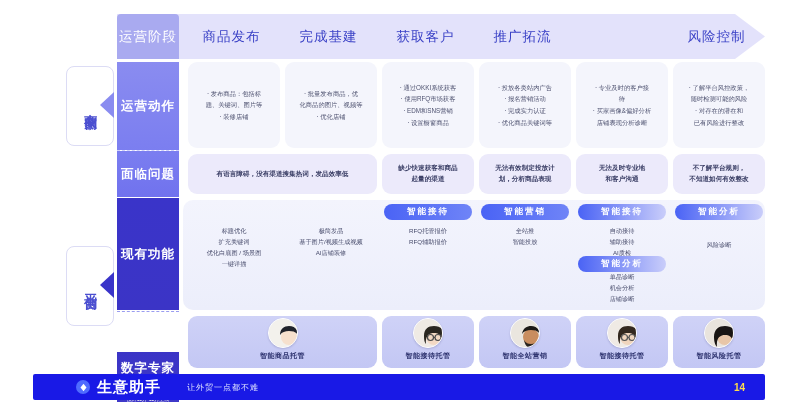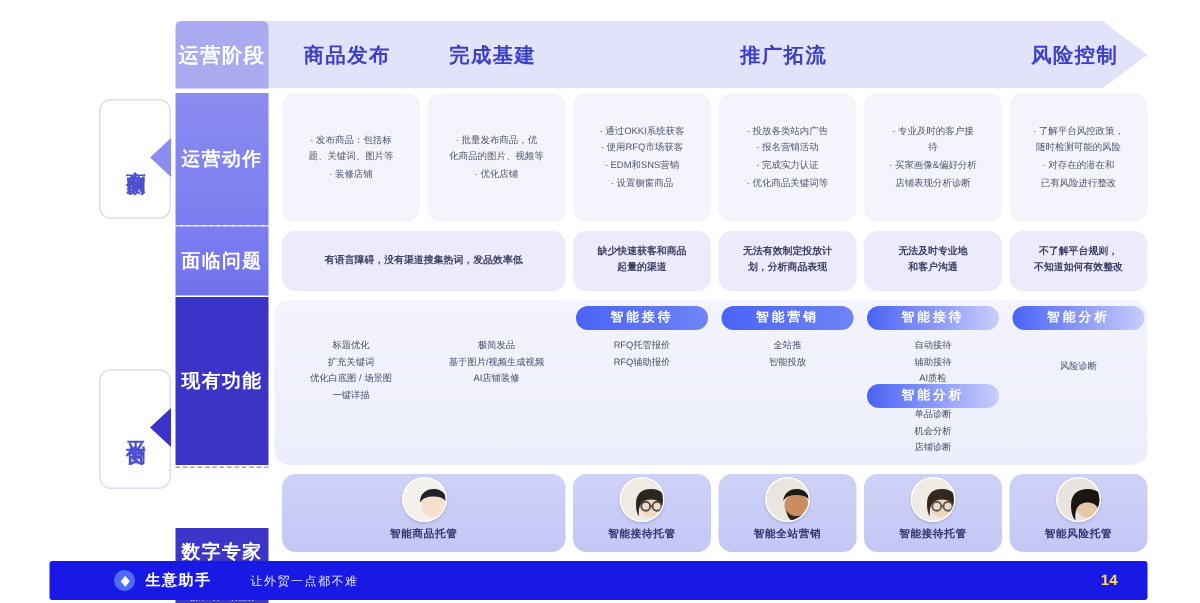--- a/index.html
+++ b/index.html
@@ -16,21 +16,21 @@
     position:absolute; left:117px; top:14px; width:648px; height:45px;
   }
   #headerBand .bandBg {
     position:absolute; inset:0;
     background:#e3e2fb;
     clip-path: polygon(0 0, calc(100% - 30px) 0, 100% 50%, calc(100% - 30px) 100%, 0 100%);
   }
   .hdrCell {
     position:absolute; top:0; height:45px;
     display:flex; align-items:center; justify-content:center;
-    font-size:13.5px; font-weight:bold; color:#3a41c6; letter-spacing:1px;
+    font-size:13.5px; font-weight:normal; color:#3a41c6; letter-spacing:1px;
     white-space:nowrap;
   }
   .hdrCell.first {
     background:#a9aaf0; color:#ffffff;
     border-radius:4px 4px 0 0;
   }
 
   
   .sideBox {
     position:absolute; width:48px;
@@ -112,34 +112,35 @@
   #footer {
     position:absolute; left:33px; top:374px; width:732px; height:26px;
     background:#1919e6; border-radius:2px;
     display:flex; align-items:center;
   }
   #footLogo {
     width:14px; height:14px; border-radius:50%;
     background:#4f6bff; margin-left:43px;
     display:flex; align-items:center; justify-content:center;
   }
-  #footName { color:#fff; font-size:10px; font-weight:bold; margin-left:7px; letter-spacing:1px; }
+  #footName { color:#fff; font-size:15px; font-weight:bold; margin-left:7px; letter-spacing:1px; }
   #footSlogan { color:#dfe3ff; font-size:8px; margin-left:26px; letter-spacing:1px; }
   #pageNo { position:absolute; right:20px; color:#ffdc4a; font-size:10px; font-weight:bold; }
 </style>
 </head>
 <body>
 
 <div id="slide">
 
   <div id="headerBand">
     <div class="bandBg"></div>
     <div class="hdrCell first" style="left:0;width:62px;">运营阶段</div>
     <div class="hdrCell" style="left:66px;width:97px;">商品发布</div>
     <div class="hdrCell" style="left:163px;width:97px;">完成基建</div>
+    <div class="hdrCell" style="left:260px;width:97px;">获取客户</div>
     <div class="hdrCell" style="left:357px;width:97px;">推广拓流</div>
     <div class="hdrCell" style="left:551px;width:97px;">风险控制</div>
   </div>
 
   <div class="sideBox" style="left:66px;top:66px;height:80px;">
     <span>商家侧</span>
   </div>
   <div class="pointer" style="left:100px;top:92px;border-right:14px solid #8a8cf0;"></div>
 
   <div class="sideBox" style="left:66px;top:246px;height:80px;">

